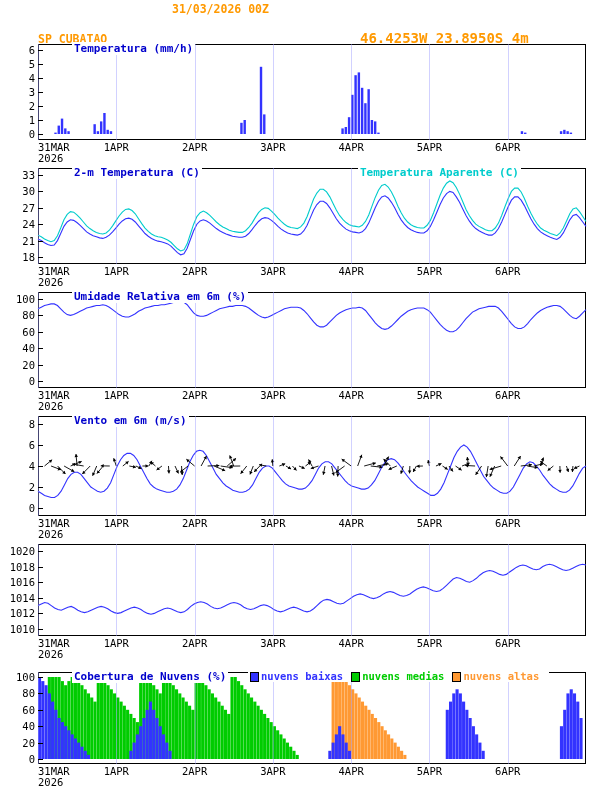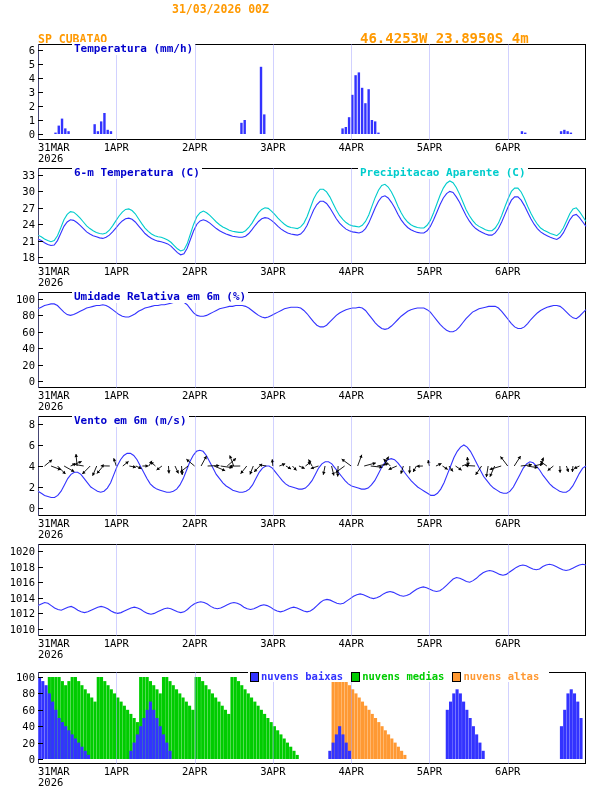--- a/index.html
+++ b/index.html
@@ -99,22 +99,22 @@
       <span class="xlab" style="left: 156.571px;">2APR</span>
       <span class="xlab" style="left: 234.857px;">3APR</span>
       <span class="xlab" style="left: 313.143px;">4APR</span>
       <span class="xlab" style="left: 391.429px;">5APR</span>
       <span class="xlab" style="left: 469.714px;">6APR</span>
     </div>
   <div class="xlab2" style="left:38px;top:152px;">2026</div>
 
   <div class="panel" id="p-temp" style="top:168px;height:96px;">
     <div class="plotbox"></div>
-    <div class="ptitle">6-m Temperatura (C)</div>
-    <div class="ptitle2" style="left:320px;top:-2px;">Precipitacao Aparente (C)</div>
+    <div class="ptitle">2-m Temperatura (C)</div>
+    <div class="ptitle2" style="left:320px;top:-2px;">Temperatura Aparente (C)</div>
     <svg class="data" id="svg-temp" width="548" height="96">
         <path d="M0.00 70.96 L3.24 72.60 L6.49 74.79 L9.73 76.43 L12.97 77.52 L16.21 76.97 L19.46 72.60 L22.70 65.49 L25.94 58.39 L29.18 54.01 L32.43 51.83 L35.67 52.37 L38.91 54.56 L42.15 57.29 L45.40 60.57 L48.64 63.85 L51.88 66.04 L55.12 67.68 L58.37 68.77 L61.61 69.87 L64.85 70.41 L68.09 69.32 L71.34 67.13 L74.58 63.85 L77.82 60.03 L81.07 56.20 L84.31 52.92 L87.55 50.73 L90.79 50.19 L94.04 51.28 L97.28 54.01 L100.52 57.84 L103.76 61.67 L107.01 65.49 L110.25 68.23 L113.49 70.41 L116.73 72.05 L119.98 73.15 L123.22 73.69 L126.46 74.79 L129.70 75.88 L132.95 78.07 L136.19 81.35 L139.43 84.63 L142.67 86.81 L145.92 85.72 L149.16 80.25 L152.40 71.51 L155.64 62.76 L158.89 56.20 L162.13 52.92 L165.37 51.83 L168.62 52.92 L171.86 55.11 L175.10 57.84 L178.34 60.57 L181.59 62.76 L184.83 64.40 L188.07 66.04 L191.31 67.13 L194.56 68.23 L197.80 68.77 L201.04 69.32 L204.28 69.32 L207.53 68.23 L210.77 65.49 L214.01 61.67 L217.25 57.29 L220.50 53.47 L223.74 50.73 L226.98 49.64 L230.22 50.19 L233.47 52.37 L236.71 55.11 L239.95 58.39 L243.20 61.12 L246.44 63.31 L249.68 64.95 L252.92 66.04 L256.17 66.59 L259.41 67.13 L262.65 66.04 L265.89 62.76 L269.14 57.29 L272.38 49.64 L275.62 41.99 L278.86 36.52 L282.11 33.24 L285.35 33.24 L288.59 35.43 L291.83 39.80 L295.08 45.27 L298.32 50.73 L301.56 55.11 L304.80 58.39 L308.05 61.12 L311.29 62.76 L314.53 63.85 L317.78 64.40 L321.02 64.95 L324.26 63.85 L327.50 60.57 L330.75 55.11 L333.99 47.45 L337.23 39.80 L340.47 33.24 L343.72 28.87 L346.96 27.77 L350.20 29.96 L353.44 34.33 L356.69 39.80 L359.93 46.36 L363.17 51.83 L366.41 56.20 L369.66 59.48 L372.90 61.67 L376.14 63.31 L379.38 64.40 L382.63 64.95 L385.87 64.95 L389.11 62.76 L392.36 58.39 L395.60 51.83 L398.84 44.17 L402.08 36.52 L405.33 29.96 L408.57 25.59 L411.81 23.40 L415.05 24.49 L418.30 28.87 L421.54 34.33 L424.78 40.89 L428.02 47.45 L431.27 52.92 L434.51 57.29 L437.75 60.57 L440.99 62.76 L444.24 64.40 L447.48 66.04 L450.72 67.13 L453.96 67.13 L457.21 64.95 L460.45 60.57 L463.69 54.01 L466.93 46.36 L470.18 38.71 L473.42 32.15 L476.66 28.87 L479.91 28.87 L483.15 32.15 L486.39 37.61 L489.63 44.17 L492.88 50.73 L496.12 56.20 L499.36 60.57 L502.60 63.85 L505.85 66.04 L509.09 67.68 L512.33 69.32 L515.57 70.41 L518.82 71.51 L522.06 69.32 L525.30 64.95 L528.54 58.39 L531.79 51.83 L535.03 47.45 L538.27 46.36 L541.51 49.64 L544.76 54.01 L548.00 58.39 " fill="none" stroke="#3333ff" stroke-width="1.1"></path>
         <path d="M0.00 67.13 L3.24 68.77 L6.49 70.96 L9.73 72.60 L12.97 73.69 L16.21 72.60 L19.46 67.68 L22.70 60.03 L25.94 51.83 L29.18 46.36 L32.43 43.63 L35.67 44.17 L38.91 46.91 L42.15 50.19 L45.40 54.01 L48.64 57.84 L51.88 60.57 L55.12 62.76 L58.37 64.40 L61.61 65.49 L64.85 66.04 L68.09 64.95 L71.34 62.21 L74.58 57.84 L77.82 52.92 L81.07 48.00 L84.31 44.17 L87.55 41.44 L90.79 40.89 L94.04 42.53 L97.28 45.81 L100.52 50.73 L103.76 55.65 L107.01 60.03 L110.25 63.31 L113.49 66.04 L116.73 67.68 L119.98 68.77 L123.22 69.32 L126.46 70.41 L129.70 72.05 L132.95 74.24 L136.19 77.52 L139.43 80.80 L142.67 82.99 L145.92 81.89 L149.16 75.88 L152.40 66.04 L155.64 56.20 L158.89 48.55 L162.13 44.72 L165.37 43.08 L168.62 44.72 L171.86 47.45 L175.10 50.73 L178.34 54.01 L181.59 56.75 L184.83 58.93 L188.07 60.57 L191.31 62.21 L194.56 63.31 L197.80 63.85 L201.04 64.40 L204.28 64.40 L207.53 62.76 L210.77 59.48 L214.01 55.11 L217.25 49.64 L220.50 44.72 L223.74 41.44 L226.98 39.80 L230.22 40.35 L233.47 43.08 L236.71 46.36 L239.95 50.19 L243.20 53.47 L246.44 56.20 L249.68 58.39 L252.92 59.48 L256.17 60.03 L259.41 60.57 L262.65 58.93 L265.89 55.11 L269.14 48.55 L272.38 39.80 L275.62 31.05 L278.86 25.04 L282.11 21.21 L285.35 21.21 L288.59 23.95 L291.83 28.87 L295.08 35.43 L298.32 41.99 L301.56 47.45 L304.80 51.28 L308.05 54.56 L311.29 56.75 L314.53 57.84 L317.78 58.39 L321.02 58.93 L324.26 57.29 L327.50 53.47 L330.75 46.91 L333.99 38.16 L337.23 29.41 L340.47 22.31 L343.72 17.39 L346.96 16.29 L350.20 19.03 L353.44 23.95 L356.69 30.51 L359.93 38.16 L363.17 44.72 L366.41 50.19 L369.66 54.01 L372.90 56.75 L376.14 58.39 L379.38 59.48 L382.63 60.03 L385.87 60.03 L389.11 57.29 L392.36 52.37 L395.60 44.72 L398.84 35.97 L402.08 27.23 L405.33 20.12 L408.57 15.20 L411.81 13.01 L415.05 14.65 L418.30 19.57 L421.54 26.13 L424.78 33.79 L428.02 41.44 L431.27 47.45 L434.51 52.37 L437.75 56.20 L440.99 58.39 L444.24 60.03 L447.48 61.67 L450.72 62.76 L453.96 62.76 L457.21 60.03 L460.45 55.11 L463.69 47.45 L466.93 38.71 L470.18 30.51 L473.42 23.40 L476.66 20.12 L479.91 20.12 L483.15 23.95 L486.39 30.51 L489.63 38.16 L492.88 45.27 L496.12 51.28 L499.36 56.20 L502.60 60.03 L505.85 62.21 L509.09 63.85 L512.33 65.49 L515.57 66.59 L518.82 67.68 L522.06 64.95 L525.30 60.03 L528.54 52.92 L531.79 45.81 L535.03 40.89 L538.27 39.80 L541.51 43.63 L544.76 48.55 L548.00 53.47 " fill="none" stroke="#00cccc" stroke-width="1.1"></path>
       </svg>
   <div class="gridv" style="left: 0px;"></div>
       <div class="gridv" style="left: 78.2857px;"></div>
       <div class="gridv" style="left: 156.571px;"></div>
       <div class="gridv" style="left: 234.857px;"></div>
       <div class="gridv" style="left: 313.143px;"></div>
       <div class="gridv" style="left: 391.429px;"></div>
@@ -414,20 +414,21 @@
       <span class="xlab" style="left: 156.571px;">2APR</span>
       <span class="xlab" style="left: 234.857px;">3APR</span>
       <span class="xlab" style="left: 313.143px;">4APR</span>
       <span class="xlab" style="left: 391.429px;">5APR</span>
       <span class="xlab" style="left: 469.714px;">6APR</span>
     </div>
   <div class="xlab2" style="left:38px;top:648px;">2026</div>
 
   <div class="panel" id="p-clouds" style="top:672px;height:92px;">
     <div class="plotbox"></div>
+    <div class="ptitle">Cobertura de Nuvens (%)</div>
     <div class="legend" id="cloud-legend" style="left:210px;top:-2px;background:#fff;padding:0 2px;"><span style="margin-right: 8px;"><span class="swatch" style="background: rgb(51, 51, 255);"></span><span style="color: rgb(51, 51, 255);">nuvens baixas</span></span><span style="margin-right: 8px;"><span class="swatch" style="background: rgb(0, 204, 0);"></span><span style="color: rgb(0, 204, 0);">nuvens medias</span></span><span style="margin-right: 8px;"><span class="swatch" style="background: rgb(255, 153, 51);"></span><span style="color: rgb(255, 153, 51);">nuvens altas</span></span></div>
     <svg class="data" id="svg-clouds" width="548" height="92">
         <rect x="9.79" width="3.1" y="5.00" height="82.00" fill="#00cc00"></rect>
         <rect x="13.05" width="3.1" y="5.00" height="82.00" fill="#00cc00"></rect>
         <rect x="16.31" width="3.1" y="5.00" height="82.00" fill="#00cc00"></rect>
         <rect x="19.57" width="3.1" y="5.00" height="82.00" fill="#00cc00"></rect>
         <rect x="22.83" width="3.1" y="9.10" height="77.90" fill="#00cc00"></rect>
         <rect x="26.10" width="3.1" y="13.20" height="73.80" fill="#00cc00"></rect>
         <rect x="29.36" width="3.1" y="9.10" height="77.90" fill="#00cc00"></rect>
         <rect x="32.62" width="3.1" y="5.00" height="82.00" fill="#00cc00"></rect>

